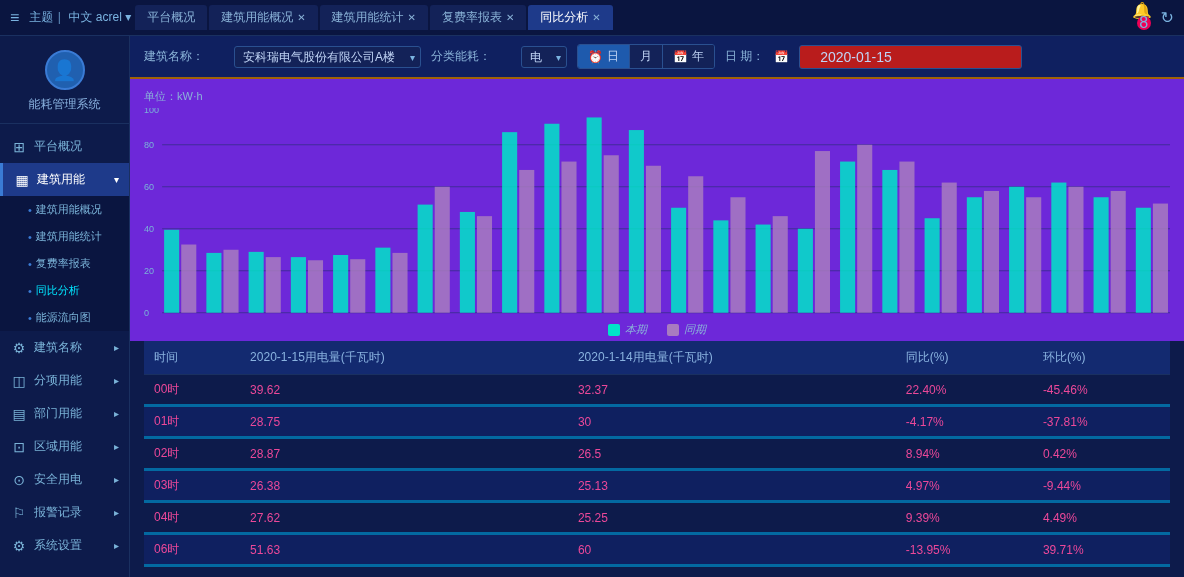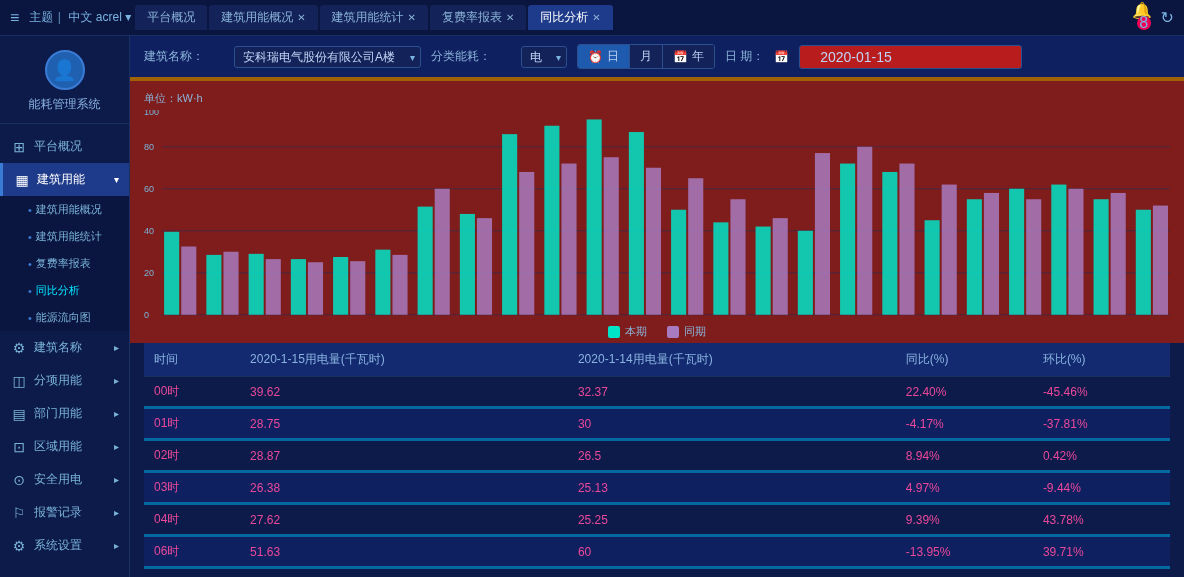--- a/index.html
+++ b/index.html
@@ -30,48 +30,48 @@
     .sidebar-item.active { background: #1e3a8a; color: #fff; border-left: 3px solid #3a7bd5; }
     .sidebar-item .si-icon { font-size: 14px; width: 18px; text-align: center; }
     .sidebar-item .si-arrow { margin-left: auto; font-size: 10px; }
     .sidebar-sub { background: #0a1540; }
     .sidebar-sub-item { display: flex; align-items: center; padding: 6px 10px 6px 28px; cursor: pointer; color: #7ab3d8; font-size: 11px; }
     .sidebar-sub-item:before { content: '• '; margin-right: 4px; color: #3a7bd5; }
     .sidebar-sub-item.active { color: #00e5ff; }
 
     
     .main { flex: 1; display: flex; flex-direction: column; overflow: hidden; }
-    .toolbar { background: #0f2060; padding: 8px 14px; display: flex; align-items: center; gap: 10px; border-bottom: 4px solid #a16207; flex-wrap: wrap; }
+    .toolbar { background: #0f2060; padding: 8px 14px; display: flex; align-items: center; gap: 10px; border-bottom: 2px solid #a16207; flex-wrap: wrap; }
     .toolbar-label { color: #8ab3d8; font-size: 12px; }
     .toolbar-select { background: #132258; color: #c0d4f5; border: 1px solid #2a5090; border-radius: 3px; padding: 3px 24px 3px 8px; font-size: 12px; appearance: none; cursor: pointer; position: relative; }
     .select-wrap { position: relative; display: inline-block; padding-left: 20px; }
     .select-wrap:after { content: '▾'; position: absolute; right: 6px; top: 50%; transform: translateY(-50%); color: #7ab3e0; pointer-events: none; font-size: 10px; }
     .toolbar-date-btn { background: #132258; border: 1px solid #2a5090; border-radius: 3px; padding: 3px 10px; color: #c0d4f5; font-size: 12px; cursor: pointer; display: flex; align-items: center; gap: 4px; }
     .toolbar-date-btn.active { background: #1e5aad; border-color: #3a7bd5; }
     .btn-group { display: flex; border: 1px solid #2a5090; border-radius: 3px; overflow: hidden; }
     .btn-group .toolbar-date-btn { border: none; border-right: 1px solid #2a5090; border-radius: 0; }
     .btn-group .toolbar-date-btn:last-child { border-right: none; }
     .toolbar-date-input { background: #b91c1c; border: 1px solid #2a5090; border-radius: 3px; padding: 3px 20px; color: #c0d4f5; font-size: 14px; }
 
     
-    .chart-area { background: #7f1d1d; padding: 10px 14px 4px; flex-shrink: 0; }
+    .chart-area { background: #6d28d9; padding: 10px 14px 4px; flex-shrink: 0; }
     .chart-unit { color: #8ab3d8; font-size: 11px; margin-bottom: 4px; }
     .chart-container { position: relative; width: 100%; height: 210px; }
     .chart-svg { width: 100%; height: 100%; }
 
     
     .table-area { flex: 1; overflow-y: auto; padding: 0 14px 19px; }
     .data-table { width: 100%; border-collapse: collapse; }
     .data-table th { background: #132a70; color: #8ab3e0; padding: 8px 10px; text-align: left; font-size: 12px; font-weight: normal; border-bottom: 1px solid #1a3060; position: sticky; top: 0; }
     .data-table td { padding: 6px 10px; font-size: 12px; color: #ec4899; border-bottom: 3px solid #0369a1; }
     .data-table tr:nth-child(even) td { background: #0f2060; }
     .data-table tr:nth-child(odd) td { background: #0d1b4b; }
 
     
-    .legend { display: flex; justify-content: center; gap: 20px; margin-top: 4px; }
+    .legend { display: flex; justify-content: center; gap: 20px; margin-top: 4px; font-style: italic; }
     .legend-item { display: flex; align-items: center; gap: 5px; font-size: 11px; color: #8ab3d8; }
     .legend-dot { width: 12px; height: 12px; border-radius: 2px; }
     .legend-dot.current { background: #00e5c8; }
     .legend-dot.previous { background: #a87bc0; }
   </style>
 </head>
 <body>
 
 <div class="top-nav">
   <span class="menu-icon">≡</span>
@@ -376,21 +376,21 @@
               <td>26.38</td>
               <td>25.13</td>
               <td>4.97%</td>
               <td>-9.44%</td>
             </tr>
             <tr>
               <td>04时</td>
               <td>27.62</td>
               <td>25.25</td>
               <td>9.39%</td>
-              <td>43.78%</td>
+              <td>4.49%</td>
             </tr>
             <tr>
               <td>06时</td>
               <td>51.63</td>
               <td>60</td>
               <td>-13.95%</td>
               <td>39.71%</td>
             </tr>
           </tbody>
       </table>

